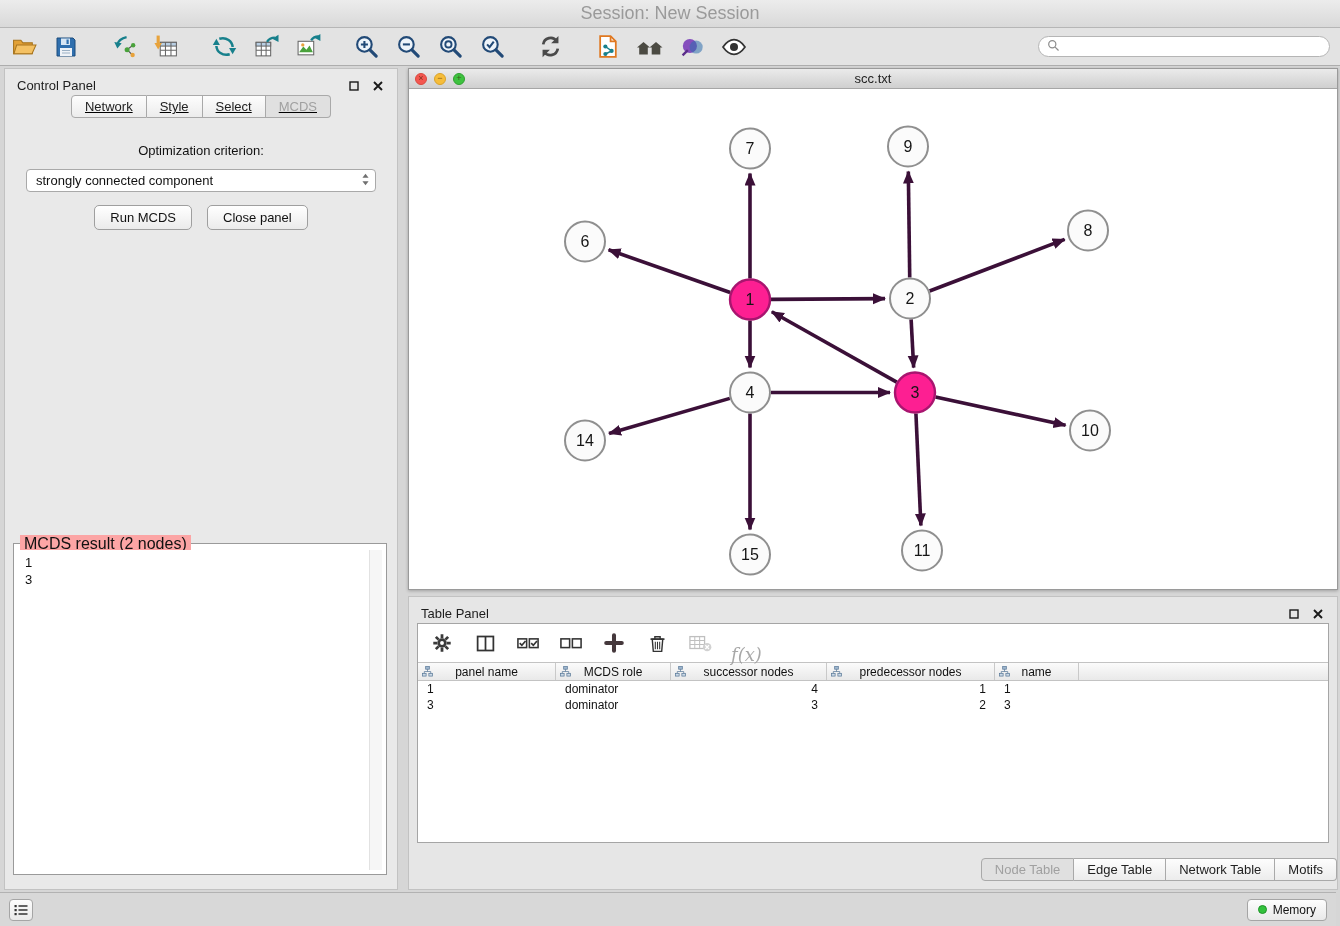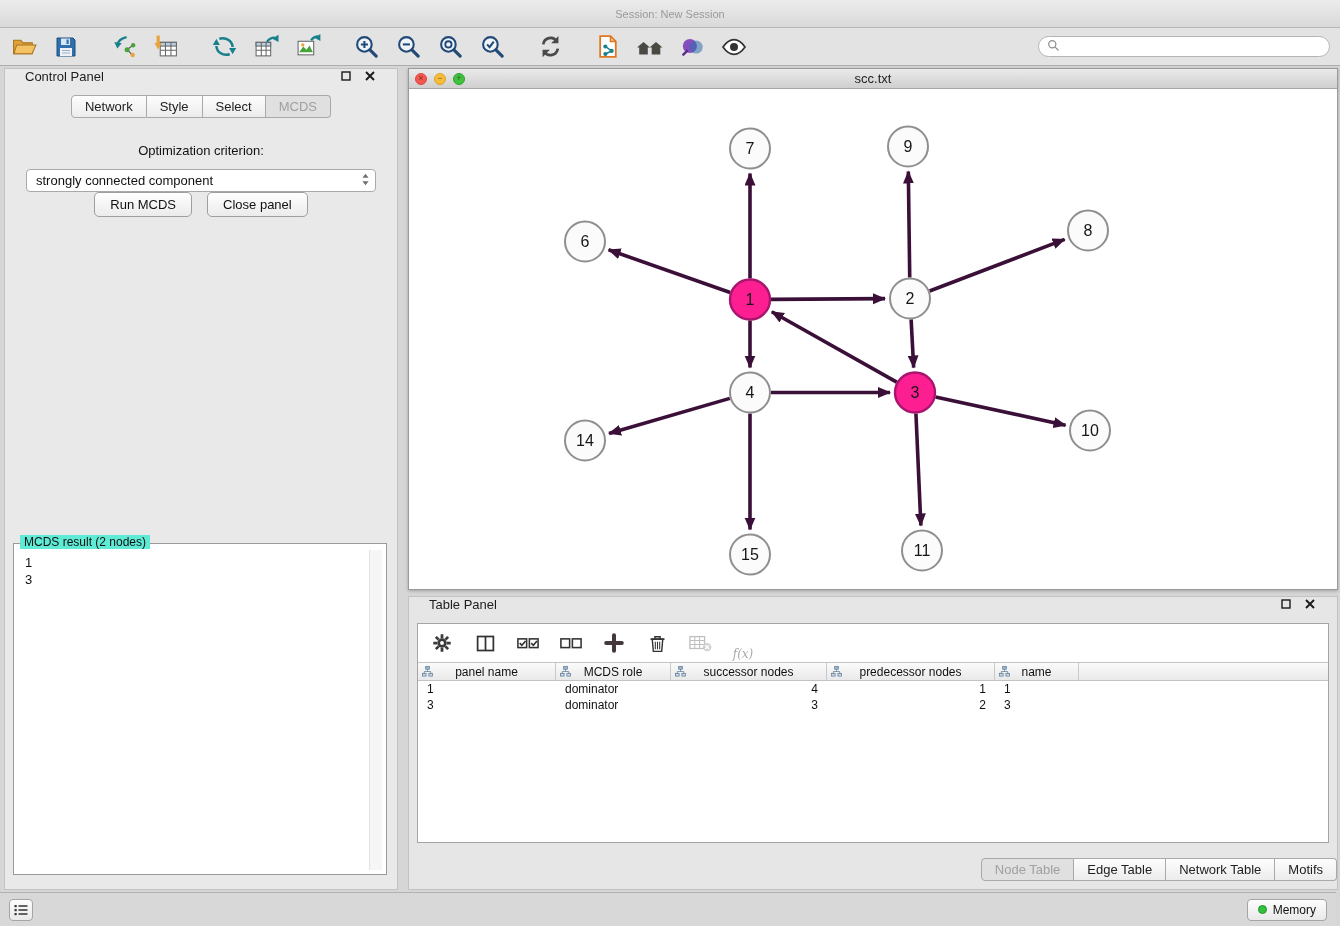--- a/index.html
+++ b/index.html
@@ -3,60 +3,60 @@
 <meta charset="utf-8">
 <style>
   * { margin:0; padding:0; box-sizing:border-box; }
   html,body { width:1340px; height:926px; }
   body { font-family:"Liberation Sans", sans-serif; background:#d6d6d6; overflow:hidden; }
   .app { position:relative; width:1340px; height:926px; background:#d6d6d6; }
 
   
   .titlebar { height:28px; background:linear-gradient(#ececec,#d9d9d9); border-bottom:1px solid #b6b6b6;
               display:flex; align-items:center; justify-content:center; }
-  .titlebar span { font-size:11px; color:#9a9a9a; }
+  .titlebar span { font-size:18px; color:#9a9a9a; }
 
   
   .toolbar { position:absolute; top:28px; left:0; right:0; height:38px; background:#e3e3e3;
              border-bottom:1px solid #adadad; display:flex; align-items:center; padding:0 10px; }
   .tb-groups { display:flex; align-items:center; }
   .tb-group { display:flex; align-items:center; gap:14px; margin-right:30px; }
   .tb-btn { width:28px; height:28px; display:flex; align-items:center; justify-content:center; cursor:default; }
   .tb-btn svg { display:block; }
   .search { margin-left:auto; width:292px; height:21px; background:#fff; border:1px solid #b5b5b5;
             border-radius:11px; display:flex; align-items:center; padding:0 8px; gap:6px; }
   .search input { border:none; outline:none; flex:1; font-size:12px; background:transparent; font-family:inherit; }
 
   
   .workspace { position:absolute; top:66px; left:0; right:0; bottom:34px; }
 
   
   .control-panel { position:absolute; left:4px; top:2px; width:394px; bottom:2px; background:#e9e9e9;
                    border:1px solid #c2c2c2; }
-  .panel-header { height:24px; display:flex; align-items:flex-start; padding:0 20px; }
+  .panel-header { height:24px; display:flex; align-items:flex-end; padding:0 12px; }
   .panel-title { font-size:13px; color:#1d1d1d; }
   .panel-hbtns { margin-left:auto; display:flex; align-items:center; gap:10px; }
   .panel-hbtn { display:flex; align-items:center; justify-content:center; width:14px; height:14px; cursor:default; }
-  .panel-tabs { display:flex; justify-content:center; margin-top:2px; }
+  .panel-tabs { display:flex; justify-content:center; margin-top:2px;text-decoration:underline; }
   .ptab { padding:3px 13px; font-size:13px; background:linear-gradient(#fdfdfd,#ececec);
           border:1px solid #a9a9a9; border-left:none; color:#222; cursor:default; white-space:nowrap; }
   .ptab:first-child { border-left:1px solid #a9a9a9; border-radius:4px 0 0 4px; }
   .ptab:last-child { border-radius:0 4px 4px 0; }
   .ptab.selected { background:#e0e0e0; color:#a0a0a0; }
   .panel-body { position:absolute; top:50px; left:0; right:0; bottom:0; }
   .opt-label { text-align:center; font-size:13px; margin-top:24px; color:#111; }
   .dropdown { width:350px; height:23px; margin:11px auto 0; background:#fff; border:1px solid #a9a9a9;
               border-radius:4px; display:flex; align-items:center; padding:0 5px 0 9px; font-size:13px; color:#111; }
   .flex1 { flex:1; }
-  .btn-row { display:flex; justify-content:center; gap:15px; }
+  .btn-row { display:flex; justify-content:center; gap:15px; margin-top:13px; }
   .btn { padding:4px 15px; font-size:13px; background:linear-gradient(#ffffff,#ebebeb);
          border:1px solid #9f9f9f; border-radius:5px; font-family:inherit; color:#111; cursor:default; }
   .result-box { position:absolute; left:8px; right:10px; top:424px; bottom:14px;
                 border:1px solid #9a9a9a; background:#fff; }
-  .result-legend { position:absolute; top:-9px; left:6px; background:#5eead4; padding:0 4px; font-size:12px; color:#111; }
+  .result-legend { position:absolute; top:-9px; left:6px; background:#fca5a5; padding:0 4px; font-size:16px; color:#111; }
   .result-inner { position:absolute; inset:6px 4px 4px 4px; background:#fff; overflow:hidden; }
   .result-inner .lines { padding:4px 7px; font-size:13px; color:#111; line-height:17px; }
   .vscroll { position:absolute; top:0; right:0; bottom:0; width:13px; background:#f6f6f6; border-left:1px solid #e2e2e2; }
 
   
   .network-window { position:absolute; left:408px; top:2px; right:2px; height:522px; background:#fff;
                     border:1px solid #9a9a9a; box-shadow:0 1px 3px rgba(0,0,0,0.25); }
   .net-titlebar { position:relative; height:20px; background:linear-gradient(#ebebeb,#cfcfcf);
                   border-bottom:1px solid #a6a6a6; display:flex; align-items:center; padding:0 6px; }
   .net-title { position:absolute; left:0; right:0; text-align:center; font-size:13px; color:#222; }
@@ -452,21 +452,21 @@
             </div>
             <div class="tt-btn disabled">
               <svg viewBox="0 0 26 24" width="24" height="22">
                 <rect x="2" y="5" width="16" height="13" fill="#fff" stroke="#b4b4b4" stroke-width="1.4"></rect>
                 <path d="M2 9.3h16M2 13.6h16M7.3 5v13M12.6 5v13" stroke="#b4b4b4" stroke-width="1.1"></path>
                 <circle cx="20.8" cy="16.5" r="4.6" fill="#c9c9c9"></circle>
                 <path d="M18.8 14.5l4 4M22.8 14.5l-4 4" stroke="#fff" stroke-width="1.5"></path>
               </svg>
             </div>
             <div class="tt-btn disabled">
-              <span style="font-family:'DejaVu Serif',serif;font-style:italic;font-size:12px;color:#9a9a9a;margin-top:22px;">f(x)</span>
+              <span style="font-family:'DejaVu Serif',serif;font-style:italic;font-size:18px;color:#9a9a9a;margin-top:22px;">f(x)</span>
             </div>
           </div>
         <div class="table-header" id="table-header">
             <div class="th" style="width: 138px;">
               <svg viewBox="0 0 12 12" width="11" height="11">
                 <rect x="4" y="0.5" width="4" height="3" fill="#9fb7cf" stroke="#5b7a99" stroke-width="0.8"></rect>
                 <rect x="0.5" y="8" width="4" height="3" fill="#cbd9e6" stroke="#5b7a99" stroke-width="0.8"></rect>
                 <rect x="7.5" y="8" width="4" height="3" fill="#cbd9e6" stroke="#5b7a99" stroke-width="0.8"></rect>
                 <path d="M6 3.5v2.5M2.5 8V6h7v2" fill="none" stroke="#5b7a99" stroke-width="0.8"></path>
               </svg>

